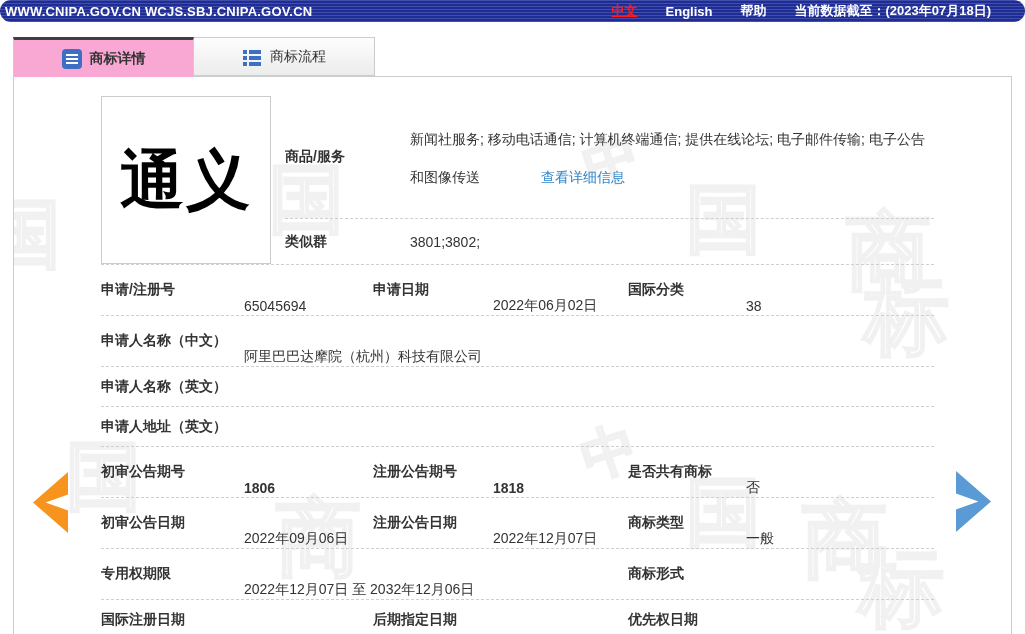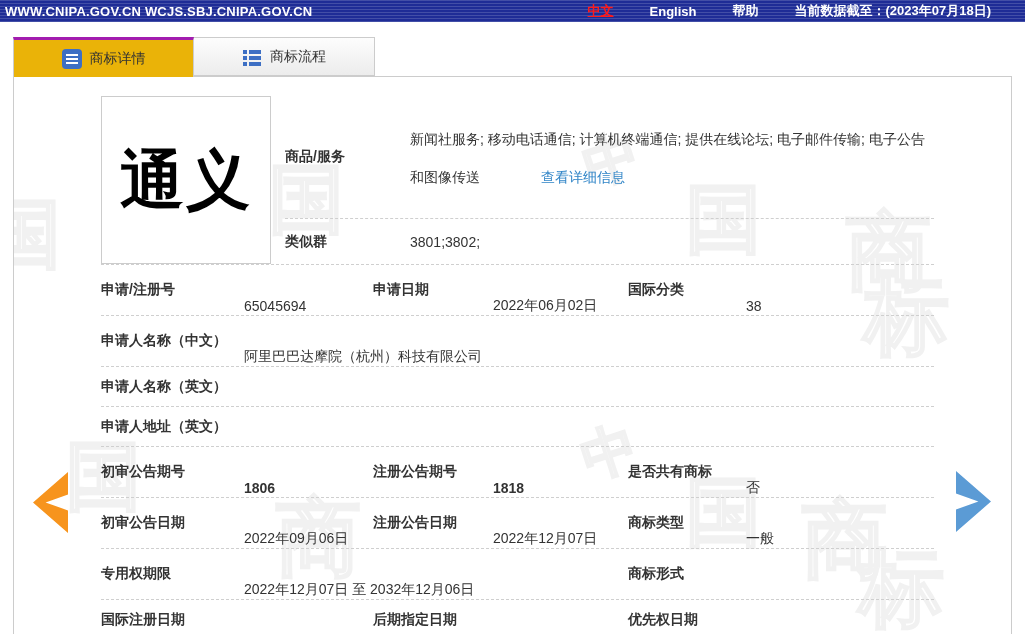--- a/index.html
+++ b/index.html
@@ -4,32 +4,32 @@
 <style>
   * { margin:0; padding:0; box-sizing:border-box; }
   html,body { width:1025px; height:634px; overflow:hidden; background:#fff;
     font-family:"Liberation Sans","DejaVu Sans",sans-serif; color:#333; }
 
   
   .topbar { position:absolute; left:0; top:0; width:1025px; height:22px;
     background-color:#1e2c96;
     background-image:repeating-linear-gradient(to bottom, rgba(255,255,255,.16) 0 1px, rgba(0,0,0,0) 1px 3px);
     display:flex; align-items:center; justify-content:space-between;
-    font-size:13px; font-weight:bold; color:#fff; }
+    font-size:13px; font-weight:bold; color:#fff;border-radius:11px; }
   .topbar-urls { padding-left:5px; letter-spacing:.2px; }
-  .topbar-right { display:flex; align-items:center; gap:36px; padding-right:34px; font-weight:bold; }
+  .topbar-right { display:flex; align-items:center; gap:28px; padding-right:34px; font-weight:bold; }
   .topbar-right a { color:#fff; text-decoration:none; cursor:pointer; }
   .topbar-right a.zh { color:#ff1a1a; text-decoration:underline; }
 
   
   .tabbar { position:absolute; left:13px; top:37px; display:flex; height:39px; }
   .tab { width:181px; height:39px; display:flex; align-items:center; justify-content:center;
     gap:8px; font-size:14px; color:#333; cursor:pointer;
     border:1px solid #ccc; background:linear-gradient(#fdfdfd,#ececec); position:relative; }
-  .tab.active { background:#eab308; border-top:3px solid #a21caf; border-bottom:none; z-index:3; height:40px; }
+  .tab.active { background:#f9a8d4; border-top:3px solid #404040; border-bottom:none; z-index:3; height:40px;font-weight:bold; }
   .tab + .tab { border-left:none; }
   .tab .icon { display:inline-flex; width:20px; height:20px; }
 
   
   .panel { position:absolute; left:13px; top:76px; width:999px; height:558px;
     background:#fff; border:1px solid #ccc; border-bottom:none; z-index:1; overflow:hidden; }
 
   
   .wm { position:absolute; inset:0; pointer-events:none; z-index:0; }
   .wm span { position:absolute; color:transparent; -webkit-text-stroke:2px #f1f1f1;

